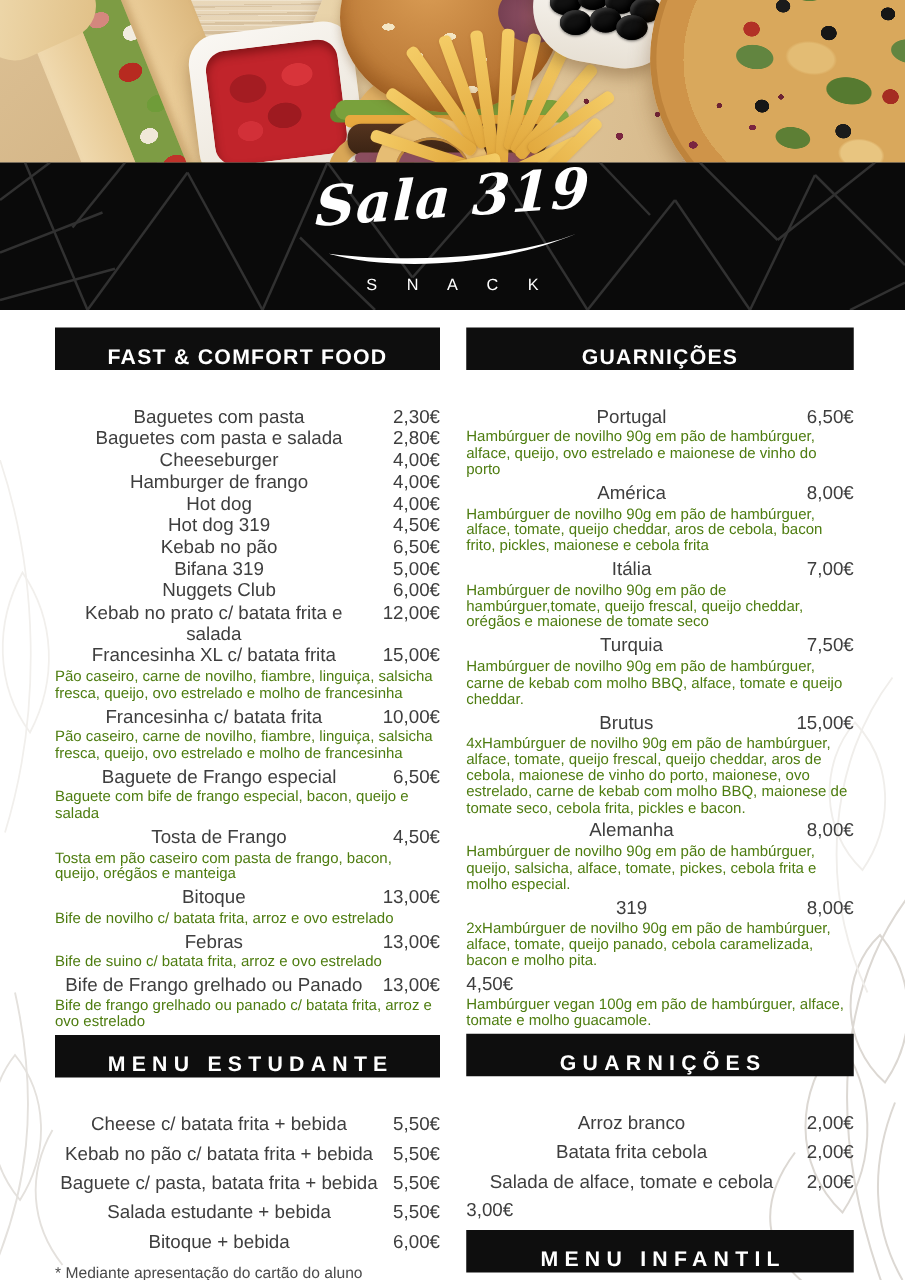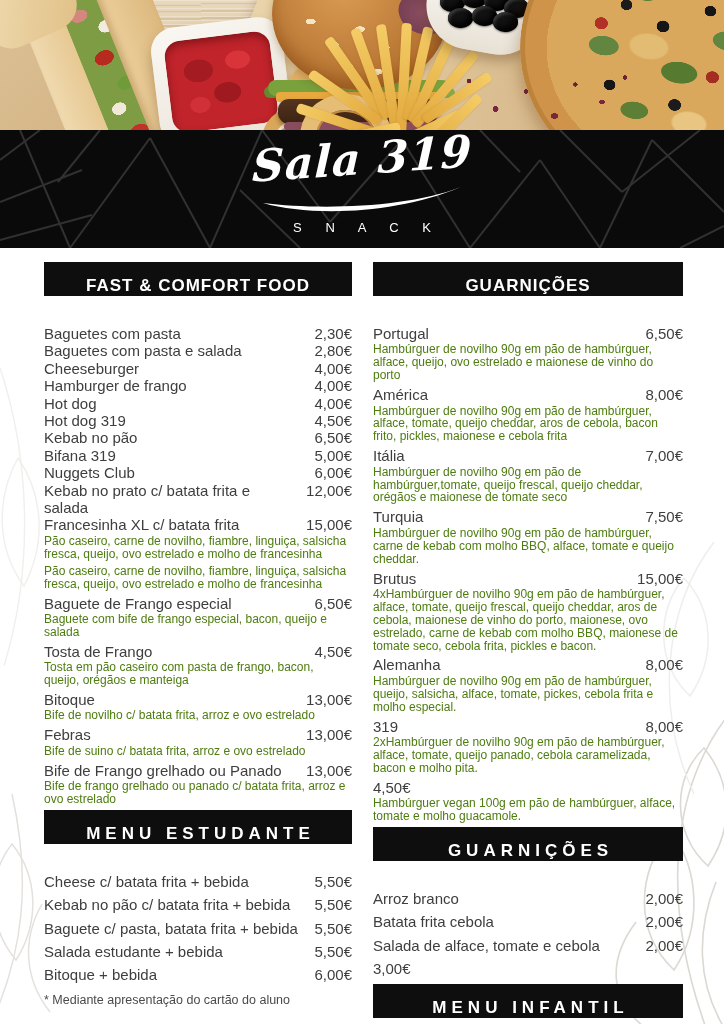--- a/index.html
+++ b/index.html
@@ -134,21 +134,21 @@
   .col { position:relative; display:flex; flex-direction:column; z-index:1; }
   .col-left  { width:308px; flex:0 0 308px; }
   .col-right { width:310px; flex:0 0 310px; }
 
   .bar { background:#0e0e0e; color:#ffffff; height:34px; margin-bottom:29px;
     display:flex; align-items:flex-end; justify-content:center; }
   .bar-label { font-size:17px; font-weight:bold; letter-spacing:1px; white-space:nowrap; }
   .col .section:not(:first-of-type) .bar-label { letter-spacing:5px; text-indent:5px; }
 
   .item-row { display:flex; align-items:flex-start; font-size:15px; color:#3e3e3e; line-height:17.4px; }
-  .item-name { flex:1 1 auto; padding-right:8px; }
+  .item-name { flex:1 1 auto; padding-right:8px;text-align:center; }
   .item-price { white-space:nowrap; }
   .item-desc { font-size:12px; color:#4d7c0f; line-height:12.9px; margin:1px 0 4px; }
   .col .section:not(:first-of-type) .item { margin-bottom:6px; }
   .col-right .section:nth-of-type(3) .item { margin-bottom:11px; }
   .footnote { font-size:12.5px; color:#4a4a4a; margin-top:9px; }
 
   .col-left .section:nth-of-type(2) { margin-top:auto; margin-bottom:34px; }
   .col-right .section:nth-of-type(2),
   .col-right .section:nth-of-type(3) { margin-top:auto; }
 </style>
@@ -335,20 +335,24 @@
             </div>
           </div>
           <div class="item">
             <div class="item-row">
               <span class="item-name">Francesinha XL c/ batata frita</span>
               <span class="item-price">15,00€</span>
             </div>
             <div class="item-desc">Pão caseiro, carne de novilho, fiambre, linguiça, salsicha fresca, queijo, ovo estrelado e molho de francesinha</div>
           </div>
           <div class="item">
+            <div class="item-row">
+              <span class="item-name">Francesinha c/ batata frita</span>
+              <span class="item-price">10,00€</span>
+            </div>
             <div class="item-desc">Pão caseiro, carne de novilho, fiambre, linguiça, salsicha fresca, queijo, ovo estrelado e molho de francesinha</div>
           </div>
           <div class="item">
             <div class="item-row">
               <span class="item-name">Baguete de Frango especial</span>
               <span class="item-price">6,50€</span>
             </div>
             <div class="item-desc">Baguete com bife de frango especial, bacon, queijo e salada</div>
           </div>
           <div class="item">

